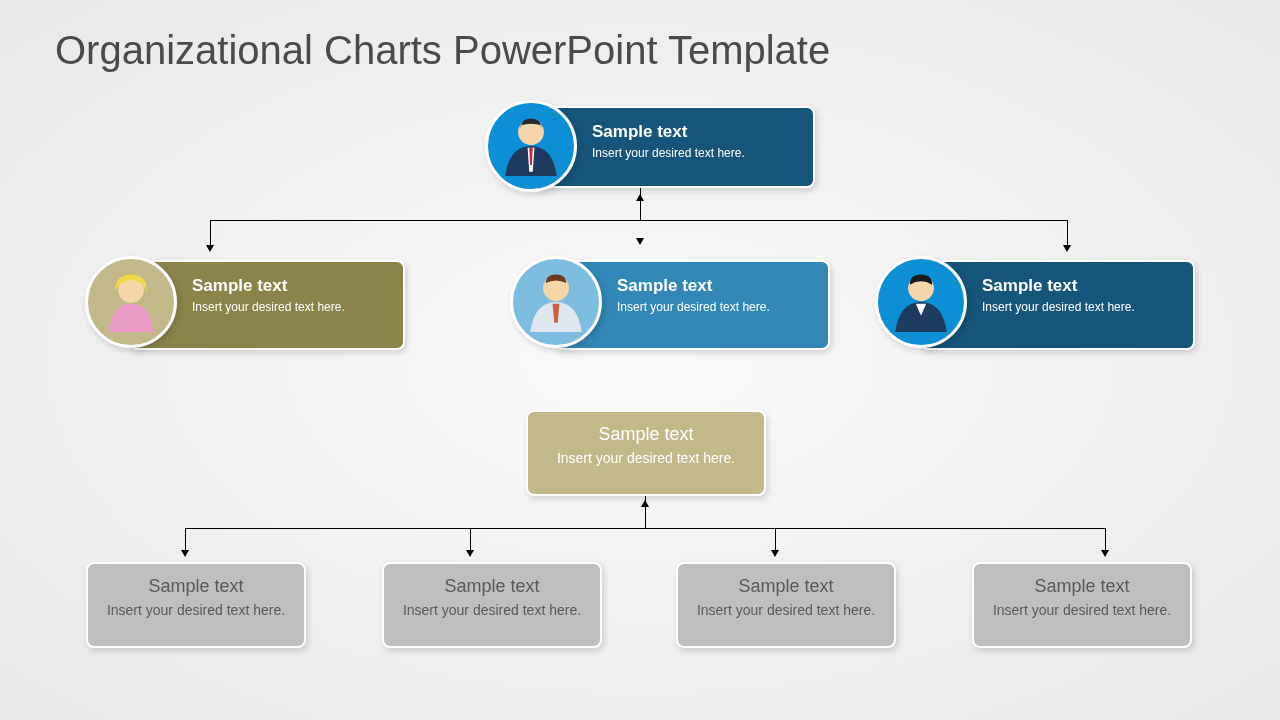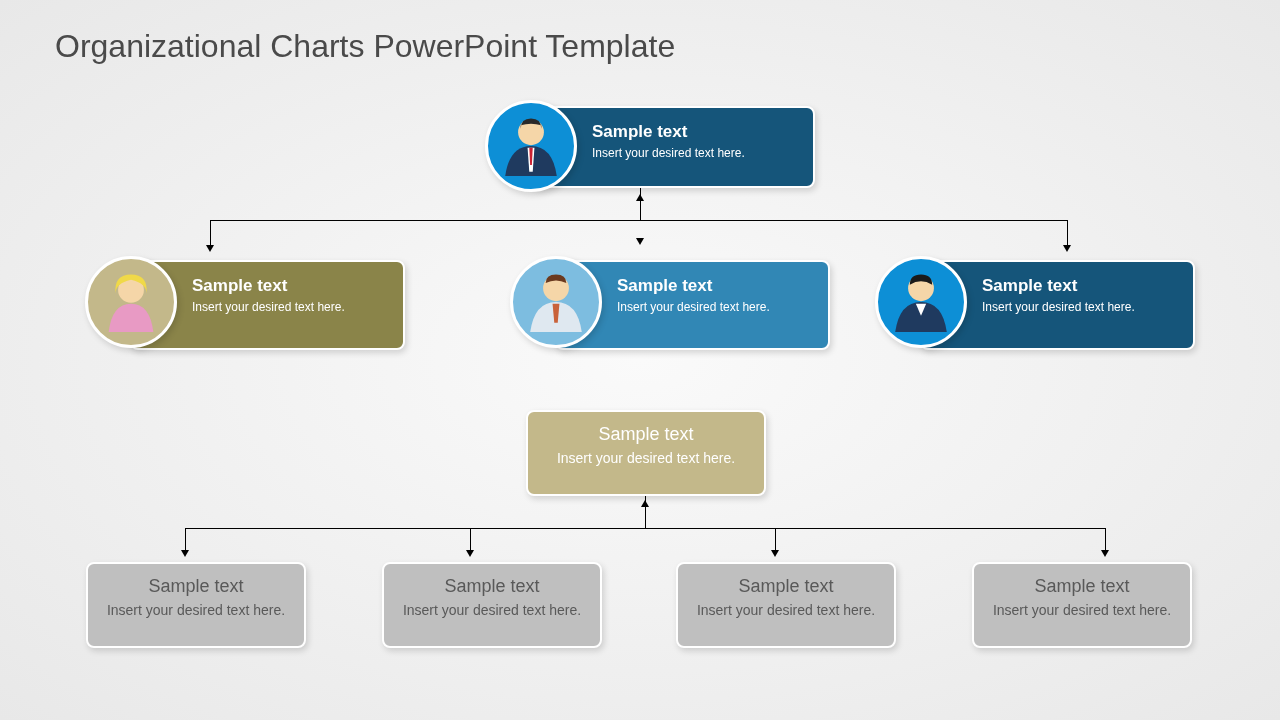--- a/index.html
+++ b/index.html
@@ -1,17 +1,17 @@
 <!DOCTYPE html>
 <html><head>
 <meta charset="utf-8">
 <style>
 *{margin:0;padding:0;box-sizing:border-box}
 body{width:1280px;height:720px;background:radial-gradient(ellipse at center,#fafafa 0%,#e8e8e8 100%);font-family:"Segoe UI",Arial,sans-serif;position:relative;overflow:hidden}
-.title{position:absolute;left:55px;top:28px;font-size:32px;font-weight:300;color:#4a4a4a}
+.title{position:absolute;left:55px;top:28px;font-size:40px;font-weight:300;color:#4a4a4a}
 .card{position:absolute;border-radius:8px;box-shadow:2px 3px 6px rgba(0,0,0,0.15);border:2px solid #fff}
 .card-title{color:#fff;font-size:17px;font-weight:600;margin-bottom:4px}
 .card-sub{color:#fff;font-size:12px;line-height:1.3}
 .avatar{position:absolute;width:92px;height:92px;border-radius:50%;border:3px solid #fff;box-shadow:2px 3px 6px rgba(0,0,0,0.15)}
 .box{position:absolute;border-radius:8px;border:2px solid #fff;box-shadow:2px 3px 6px rgba(0,0,0,0.15);text-align:center;padding:12px 10px}
 .box-title{font-size:18px;font-weight:400;margin-bottom:4px}
 .box-sub{font-size:14px;line-height:1.3}
 svg.person{width:100%;height:100%}
 .connector{position:absolute;background:#000}
 .arrow-down{position:absolute;width:0;height:0;border-left:4px solid transparent;border-right:4px solid transparent;border-top:7px solid #000}

